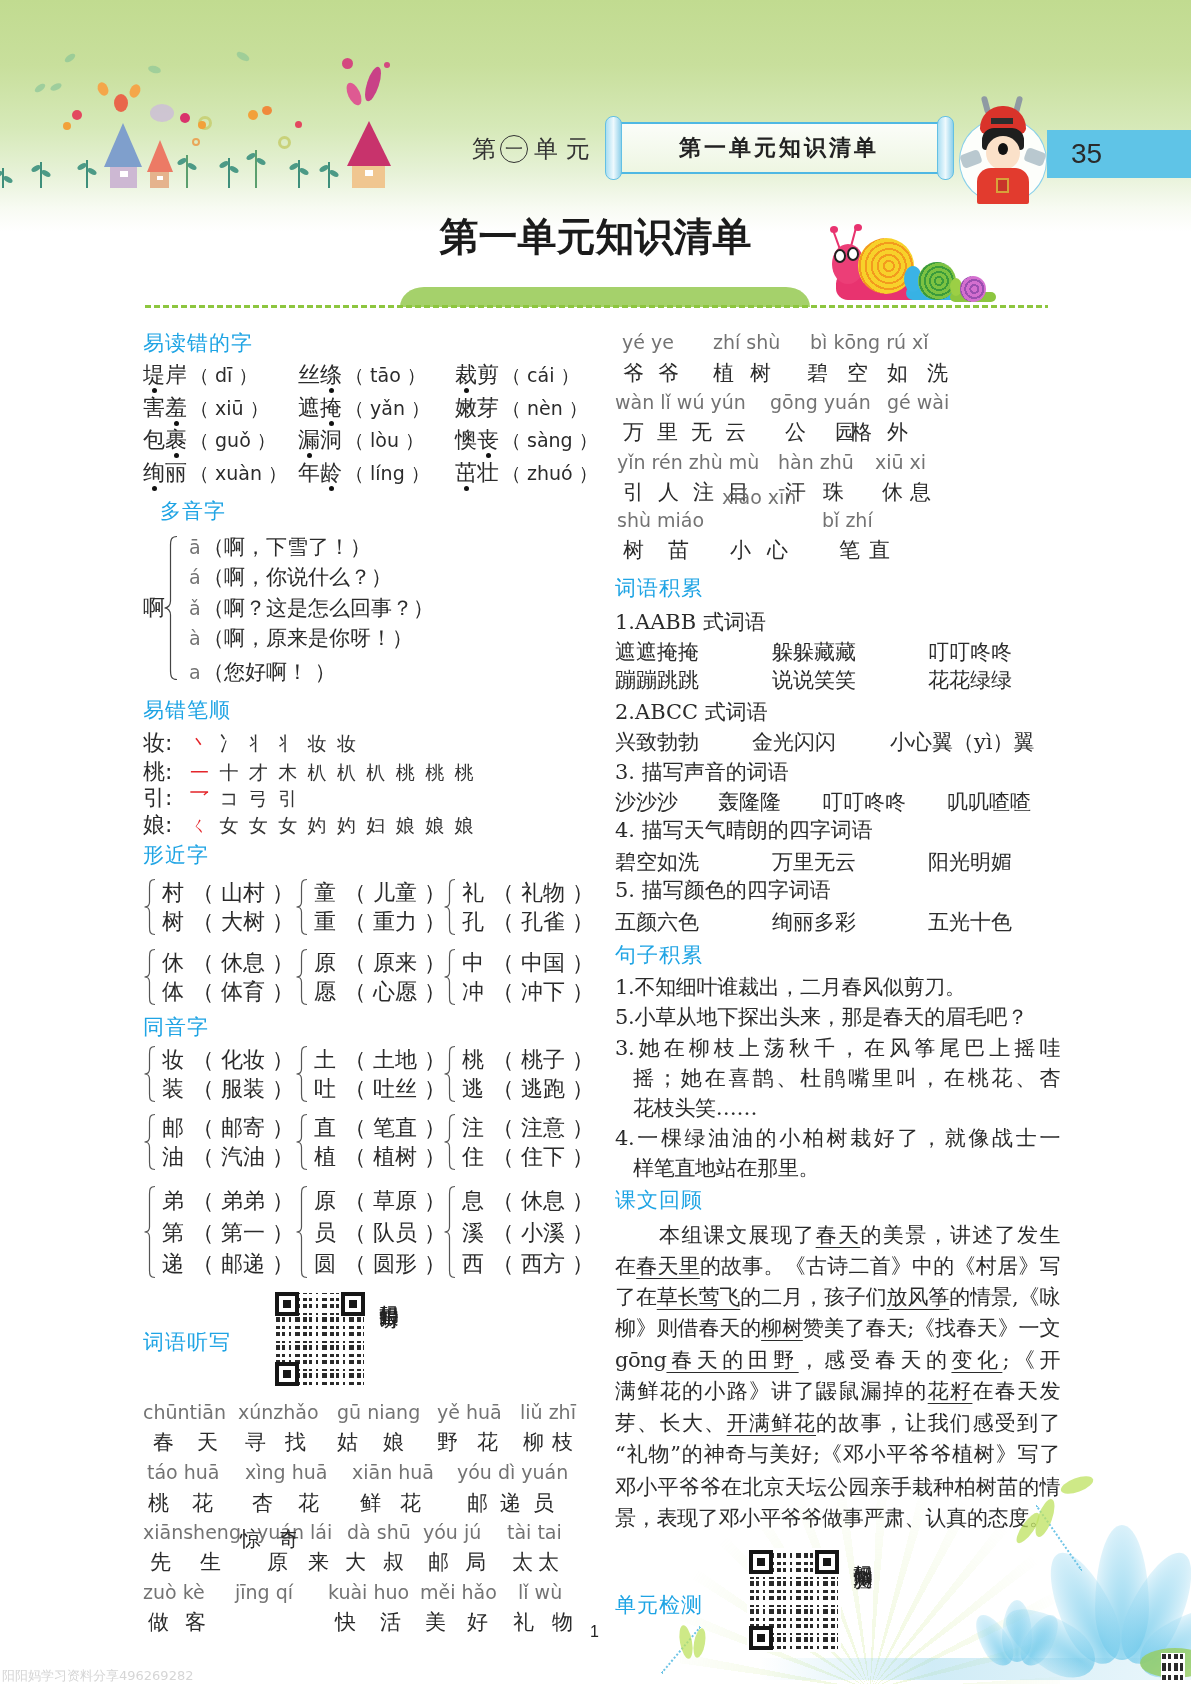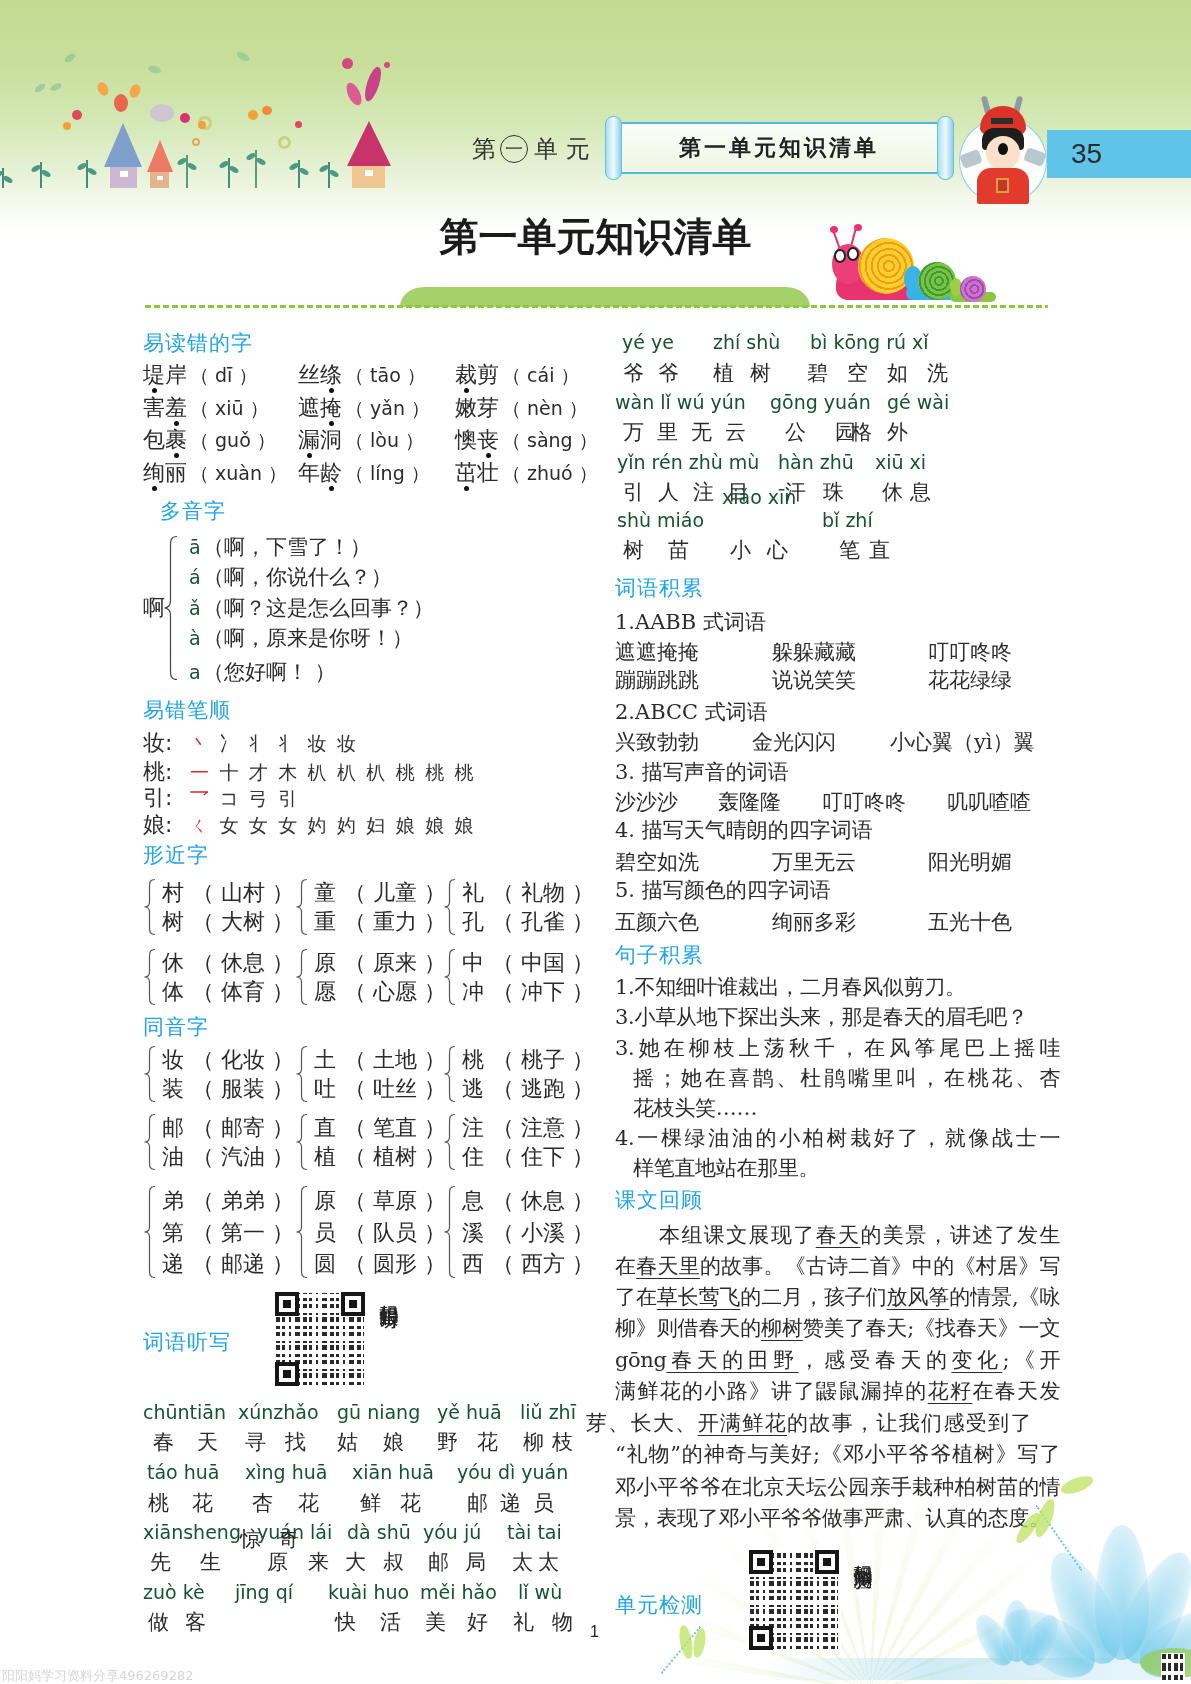--- a/index.html
+++ b/index.html
@@ -2,21 +2,21 @@
 <html><head>
 <meta charset="utf-8">
 <style>
 *{box-sizing:border-box;margin:0;padding:0}
 html,body{width:1191px;height:1684px}
 body{position:relative;overflow:hidden;background:#fff;color:#231f20;font-family:"DejaVu Sans","Liberation Sans",sans-serif}
 .a{position:absolute}
 .sec{position:absolute;font-family:"DejaVu Sans","Liberation Sans",sans-serif;font-size:21px;line-height:24px;color:#1fa4e4;letter-spacing:1px;white-space:nowrap}
 .cn{font-family:"DejaVu Sans","Liberation Sans",sans-serif;font-size:22px;line-height:30px;color:#2b2b2b;white-space:nowrap}
 .sr{font-family:"DejaVu Serif","Liberation Serif",serif;font-size:21px;line-height:30px;color:#2b2b2b;white-space:nowrap}
-.py{font-family:"DejaVu Sans","Liberation Sans",sans-serif;font-size:19px;line-height:30px;color:#14532d;white-space:nowrap}
+.py{font-family:"DejaVu Sans","Liberation Sans",sans-serif;font-size:19px;line-height:30px;color:#737373;white-space:nowrap}
 .ch{display:inline-block;width:22px;text-align:center;position:relative}
 .ch.dot::after{content:"";position:absolute;left:50%;bottom:-3px;width:5px;height:5px;margin-left:-2.5px;border-radius:50%;background:#111}
 .rd{font-size:19px;margin-left:3px}
 
 .hdr-bg{left:0;top:0;width:1191px;height:232px;background:linear-gradient(180deg,#c1db90 0%,#c8df9c 28%,#d6e9b8 55%,#e7f2d8 75%,#f8fbf3 90%,#ffffff 100%)}
 .unit-label{left:472px;top:135px;height:28px;display:flex;align-items:center;font-family:"DejaVu Sans","Liberation Sans",sans-serif;font-size:24px;color:#333;white-space:nowrap}
 .unit-num{display:inline-flex;align-items:center;justify-content:center;width:28px;height:28px;border:1.6px solid #333;border-radius:50%;font-size:18px;margin:0 6px 0 4px}
 .scroll-body{left:617px;top:122px;width:324px;height:52px;border-top:2px solid #4fb8e3;border-bottom:2px solid #4fb8e3;background:linear-gradient(180deg,#fbfdf9,#eef6e2);display:flex;align-items:center;justify-content:center}
 .scroll-end{top:116px;width:17px;height:64px;border:1px solid #63c0e4;border-radius:8px;background:linear-gradient(90deg,#a9def2,#eef9fd 50%,#8fd0ea)}
 .banner-text{font-family:"DejaVu Serif","Liberation Serif",serif;font-weight:bold;font-size:22px;letter-spacing:3px;color:#222;white-space:nowrap}
@@ -440,35 +440,35 @@
 <div class="a sr" style="left:772px;top:847px">万里无云</div>
 <div class="a sr" style="left:928px;top:847px">阳光明媚</div>
 
 <div class="a sr" style="left:615px;top:875px">5. 描写颜色的四字词语</div>
 <div class="a sr" style="left:615px;top:907px">五颜六色</div>
 <div class="a sr" style="left:772px;top:907px">绚丽多彩</div>
 <div class="a sr" style="left:928px;top:907px">五光十色</div>
 
 <div class="sec" style="left:615px;top:943px">句子积累</div>
 <div class="nl sr" style="left:615px;top:972px">1.不知细叶谁裁出，二月春风似剪刀。</div>
-<div class="nl sr" style="left:615px;top:1002px">3.小草从地下探出头来，那是春天的眉毛吧？</div>
+<div class="nl sr" style="left:615px;top:1002px">5.小草从地下探出头来，那是春天的眉毛吧？</div>
 <div class="jl sr" style="left:615px;top:1033px">3.她在柳枝上荡秋千，在风筝尾巴上摇哇</div>
 <div class="jl sr" style="left:633px;top:1063px;width:427px">摇；她在喜鹊、杜鹃嘴里叫，在桃花、杏</div>
 <div class="nl sr" style="left:633px;top:1093px">花枝头笑……</div>
 <div class="jl sr" style="left:615px;top:1123px">4.一棵绿油油的小柏树栽好了，就像战士一</div>
 <div class="nl sr" style="left:633px;top:1153px">样笔直地站在那里。</div>
 
 <div class="sec" style="left:615px;top:1188px">课文回顾</div>
 <div class="jl sr" style="left:659px;top:1220px;width:401px"><span>本组课文展现了</span><span class="u">春天</span><span>的美景，讲述了发生</span></div>
 <div class="jl sr" style="left:615px;top:1251px"><span>在</span><span class="u">春天里</span><span>的故事。《古诗二首》中的《村居》写</span></div>
 <div class="jl sr" style="left:615px;top:1282px"><span>了在</span><span class="u">草长莺飞</span><span>的二月，孩子们</span><span class="u">放风筝</span><span>的情景,《咏</span></div>
 <div class="jl sr" style="left:615px;top:1313px"><span>柳》则借春天的</span><span class="u">柳树</span><span>赞美了春天;《找春天》一文</span></div>
 <div class="jl sr" style="left:615px;top:1345px"><span>gōng</span><span class="u">春天的田野</span><span>，感受春天的</span><span class="u">变化</span><span>;《开</span></div>
 <div class="jl sr" style="left:615px;top:1376px"><span>满鲜花的小路》讲了鼹鼠漏掉的</span><span class="u">花籽</span><span>在春天发</span></div>
-<div class="jl sr" style="left:586px;top:1408px"><span>芽、长大、</span><span class="u">开满鲜花</span><span>的故事，让我们感受到了</span></div>
+<div class="jl sr" style="left:615px;top:1408px"><span>芽、长大、</span><span class="u">开满鲜花</span><span>的故事，让我们感受到了</span></div>
 <div class="jl sr" style="left:615px;top:1439px"><span>“礼物”的神奇与美好;《邓小平爷爷植树》写了</span></div>
 <div class="jl sr" style="left:615px;top:1472px"><span>邓小平爷爷在北京天坛公园亲手栽种柏树苗的情</span></div>
 <div class="nl sr" style="left:615px;top:1503px"><span>景，表现了邓小平爷爷做事严肃、认真的态度。</span></div>
 
 <div class="a" style="left:640px;top:1470px;width:551px;height:214px;pointer-events:none">
   <div class="a" style="left:40px;top:10px;width:380px;height:210px;background:repeating-conic-gradient(from -70deg at 50% 100%,rgba(205,232,140,.32) 0 3deg,rgba(255,255,255,0) 3deg 12deg);-webkit-mask-image:radial-gradient(circle at 50% 100%,#000 0,rgba(0,0,0,0) 75%);mask-image:radial-gradient(circle at 50% 100%,#000 0,rgba(0,0,0,0) 75%)"></div>
   <div class="petal" style="left:455px;top:55px;width:54px;height:135px"></div>
   <div class="petal" style="left:418px;top:78px;width:52px;height:120px;transform:rotate(-25deg)"></div>
   <div class="petal" style="left:492px;top:78px;width:52px;height:120px;transform:rotate(25deg)"></div>
   <div class="petal" style="left:385px;top:122px;width:50px;height:100px;transform:rotate(-58deg)"></div>

